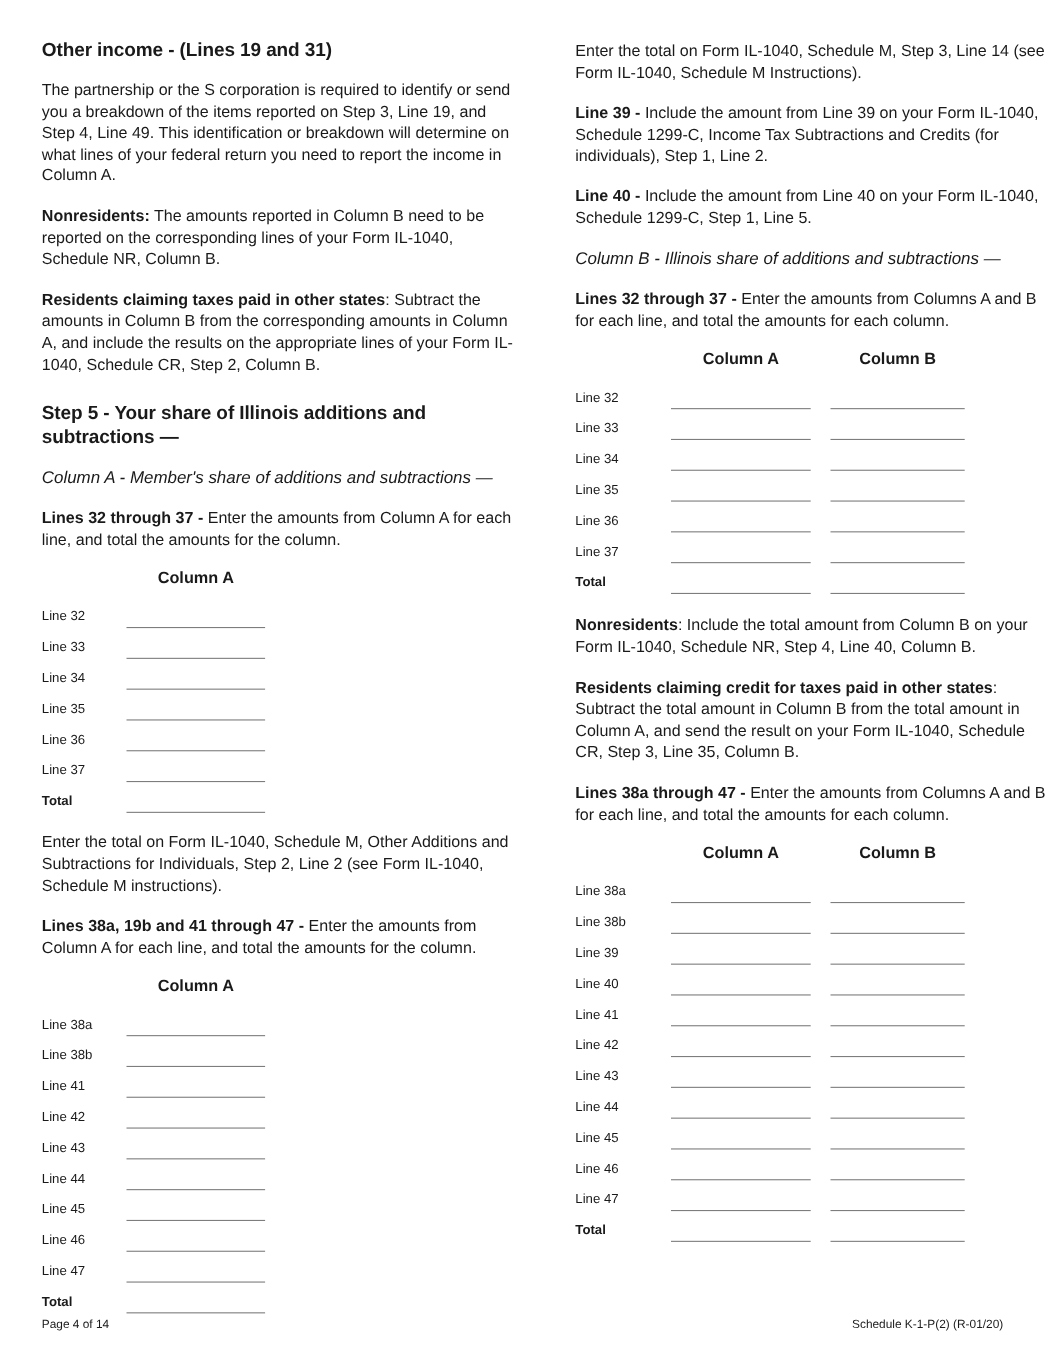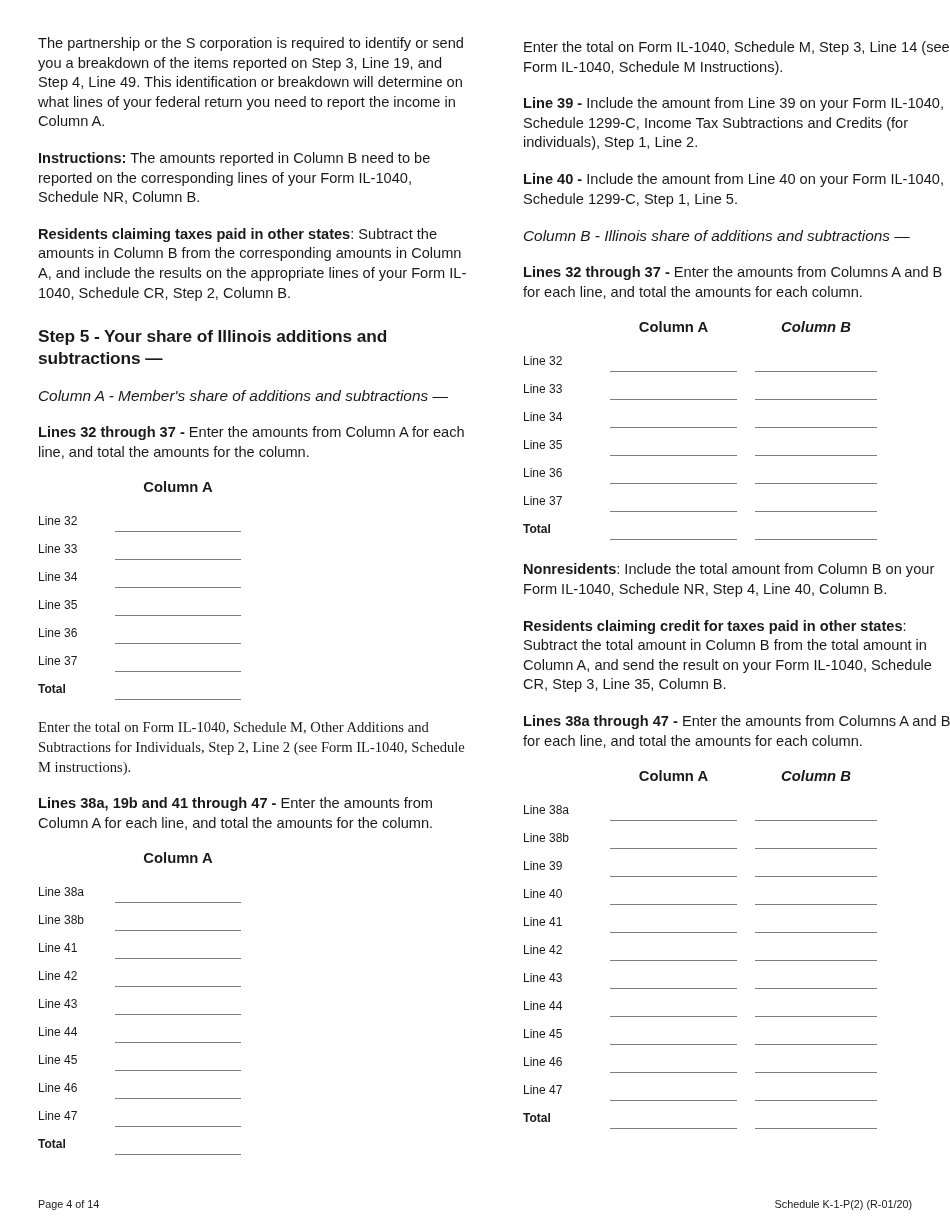--- a/index.html
+++ b/index.html
@@ -86,21 +86,21 @@
   .t-single .hdr-pad  { width: 77px; }
   .t-single .colhdr-a { width: 126px; }
 
   
   .t-double .lbl      { width: 87px; }
   .t-double .blank-a  { width: 127px; margin-left: 0px; }
   .t-double .gap      { width: 18px; }
   .t-double .blank-b  { width: 122px; }
   .t-double .hdr-pad  { width: 87px; }
   .t-double .colhdr-a { width: 127px; }
-  .t-double .colhdr-b { width: 122px; font-style: italic; }
+  .t-double .colhdr-b { width: 122px; }
 
   
   .footer {
     position: absolute;
     left: 38px;
     right: 38px;
     bottom: 20px;
     display: flex;
     justify-content: space-between;
     font-size: 10.8px;
@@ -108,25 +108,26 @@
   }
 </style>
 </head>
 <body>
 
 <div class="page">
   <div class="columns">
 
     <div class="col col-left">
 
+      <h2 class="heading" style="margin-top:0;">Other income - (Lines 19 and 31)</h2>
 
       <p class="body">The partnership or the S corporation is required to identify or send you a breakdown of the items reported on Step 3, Line 19, and Step 4, Line 49. This identification or breakdown will determine on what lines of your federal return you need to report the income in Column A.</p>
 
       <p class="body">
-        <span class="b">Instructions:</span><span> The amounts reported in Column B need to be reported on the corresponding lines of your Form IL-1040, Schedule NR, Column B.</span>
+        <span class="b">Nonresidents:</span><span> The amounts reported in Column B need to be reported on the corresponding lines of your Form IL-1040, Schedule NR, Column B.</span>
       </p>
 
       <p class="body">
         <span class="b">Residents claiming taxes paid in other states</span><span>: Subtract the amounts in Column B from the corresponding amounts in Column A, and include the results on the appropriate lines of your Form IL-1040, Schedule CR, Step 2, Column B.</span>
       </p>
 
       <h2 class="heading">Step 5 - Your share of Illinois additions and subtractions —</h2>
 
       <div class="subhead-italic">Column A - Member's share of additions and subtractions —</div>
 
@@ -162,21 +163,21 @@
         <div class="row">
           <div class="lbl">Line 37</div>
           <div class="blank"></div>
         </div>
         <div class="row">
           <div class="lbl total">Total</div>
           <div class="blank"></div>
         </div>
       </div>
 
-      <p class="body" style="margin-top:18px;font-family:Liberation Serif, serif;">Enter the total on Form IL-1040, Schedule M, Other Additions and Subtractions for Individuals, Step 2, Line 2 (see Form IL-1040, Schedule M instructions).</p>
+      <p class="body" style="margin-top:18px;">Enter the total on Form IL-1040, Schedule M, Other Additions and Subtractions for Individuals, Step 2, Line 2 (see Form IL-1040, Schedule M instructions).</p>
 
       <p class="body">
         <span class="b">Lines 38a, 19b and 41 through 47 -</span><span> Enter the amounts from Column A for each line, and total the amounts for the column.</span>
       </p>
 
       <div class="ftable t-single">
         <div class="thead">
           <div class="hdr-pad"></div>
           <div class="colhdr colhdr-a">Column A</div>
         </div>

